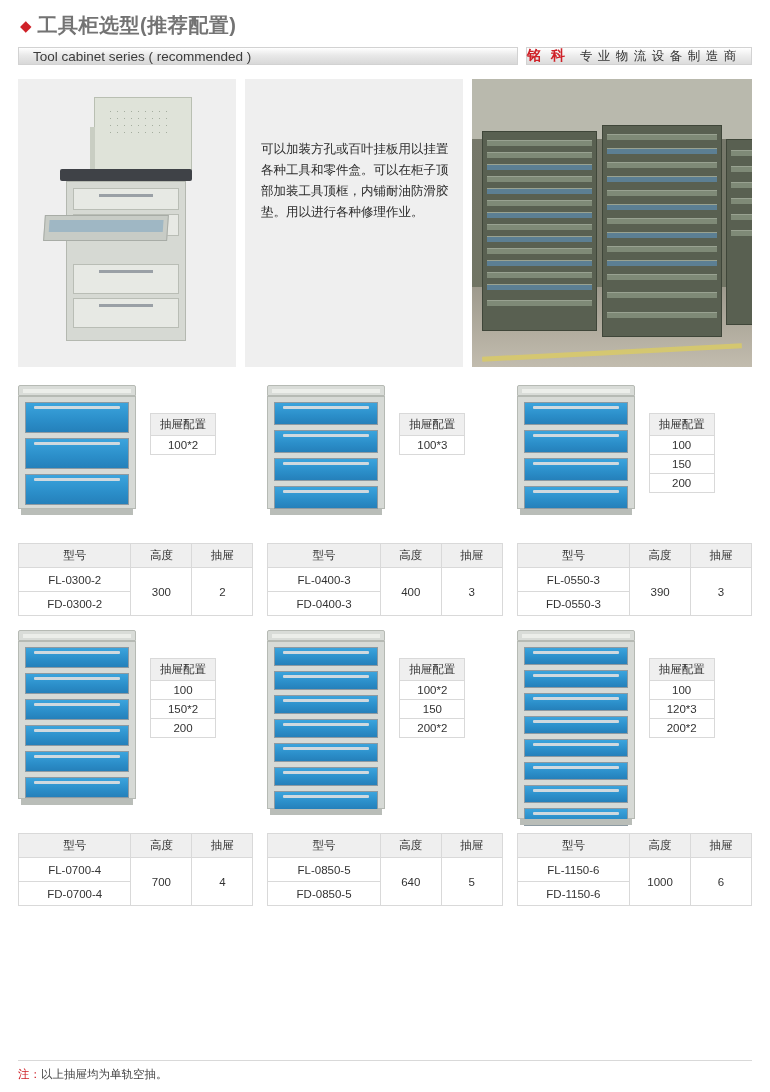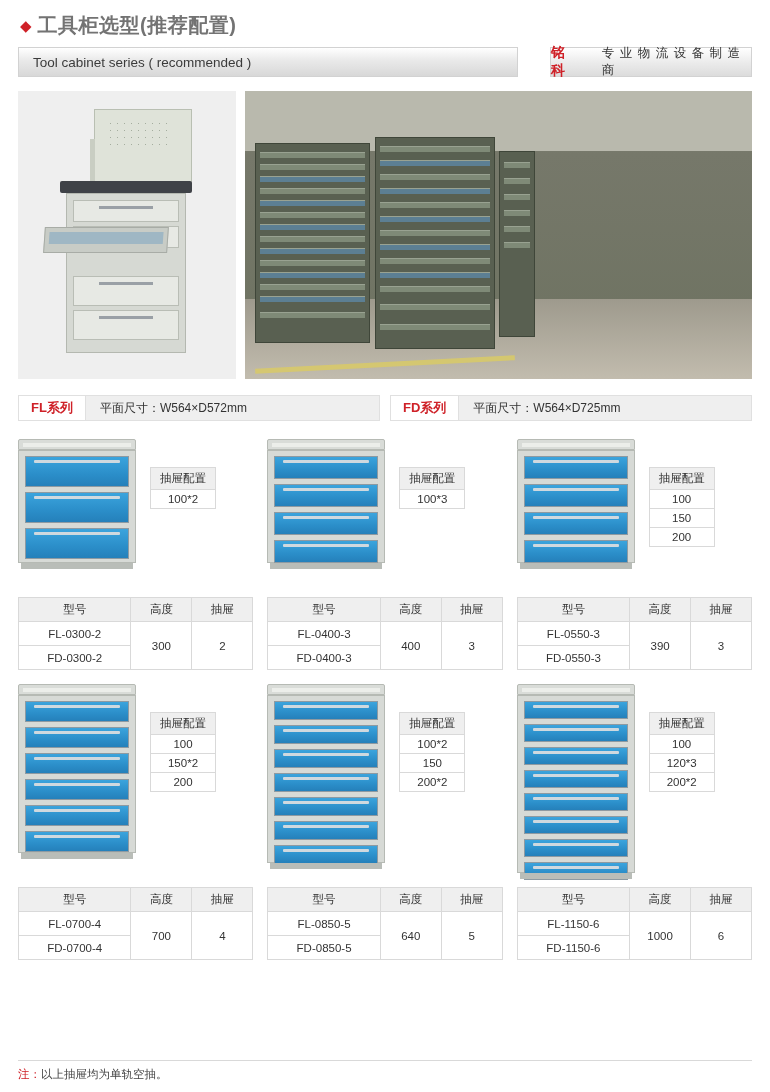--- a/index.html
+++ b/index.html
@@ -38,23 +38,22 @@
   .title-cn {
     font-size: 20px;
     font-weight: bold;
     color: #737373;
     letter-spacing: 0.5px;
   }
 
   .subtitle-row {
     display: flex;
     align-items: stretch;
-    height: 30px;
+    height: 18px;
     margin-top: 2px;
-    gap: 24px;
   }
   .subtitle-en {
     flex: 0 0 500px;
     background: linear-gradient(to bottom, #ffffff 0%, #e9e9e9 45%, #d8d8d8 100%);
     border: 1px solid #d2d2d2;
     box-sizing: border-box;
     display: flex;
     align-items: center;
     padding-left: 14px;
     font-size: 13.5px;
@@ -462,20 +461,23 @@
           <div class="drawer" style="top:116px;height:30px">
               <div class="pull"></div>
             </div>
         </div>
         <div class="open-drawer">
           <div class="open-inner"></div>
         </div>
       </div>
     </div>
 
+    <div class="panel panel-b">
+      <div class="desc-text">可以加装方孔或百叶挂板用以挂置各种工具和零件盒。可以在柜子顶部加装工具顶框，内铺耐油防滑胶垫。用以进行各种修理作业。</div>
+    </div>
 
     <div class="panel panel-c">
       <div class="photo">
         <div class="wall"></div>
         <div class="floor"></div>
         <div class="line"></div>
         <div class="cabinet" style="left:10px;top:52px;width:115px;height:200px">
           <div class="row" style="top:8px"></div>
             <div class="row" style="top:20px"></div>
           <div class="row blue" style="top:32px"></div>
@@ -511,30 +513,20 @@
             <div class="row" style="top:26px"></div>
           <div class="row" style="top:42px"></div>
             <div class="row" style="top:58px"></div>
           <div class="row" style="top:74px"></div>
             <div class="row" style="top:90px"></div>
         </div>
       </div>
     </div>
   </div>
 
-  <div class="series-bar">
-    <div class="series">
-      <div class="series-name">FL系列</div>
-      <div class="series-dim">平面尺寸：W564×D572mm</div>
-    </div>
-    <div class="series">
-      <div class="series-name">FD系列</div>
-      <div class="series-dim">平面尺寸：W564×D725mm</div>
-    </div>
-  </div>
 
   <div class="grid">
 
     <div class="cell">
       <div class="cell-top">
         <div class="cab" style="width:118px;height:130px">
           <div class="top"></div>
           <div class="case">
             <div class="dw" style="height:31px"></div>
             <div class="dw" style="height:31px"></div>

